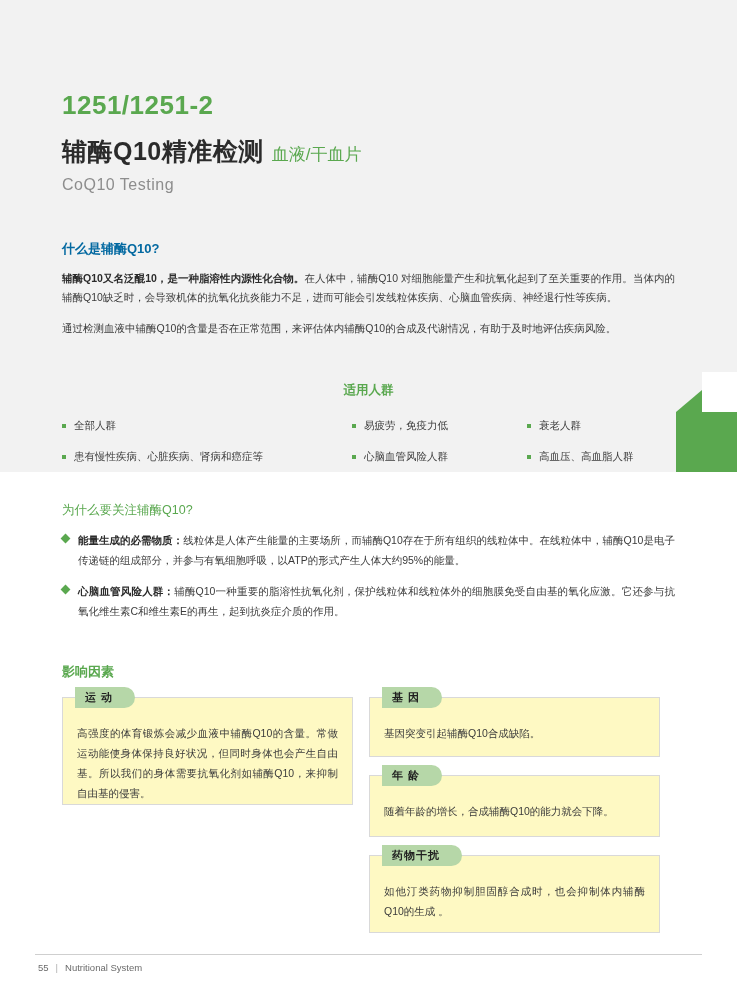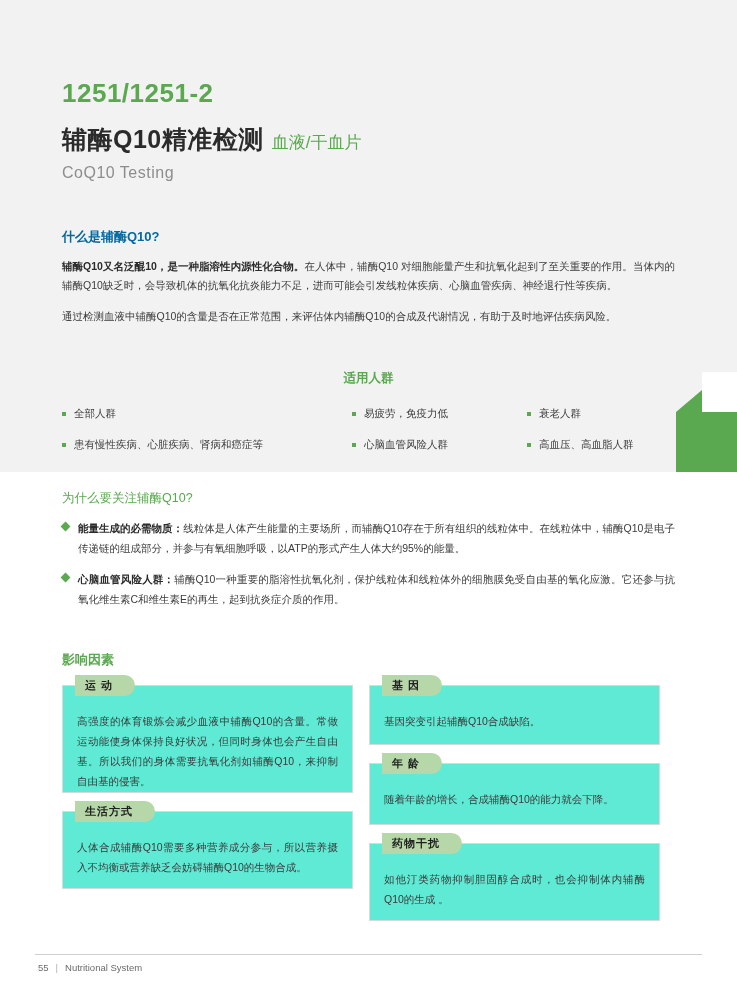--- a/index.html
+++ b/index.html
@@ -67,21 +67,21 @@
   }
 
   .content {
     position: absolute;
     left: 0;
     top: 0;
     width: 737px;
   }
 
   .inner {
-    padding: 0 62px;
+    padding: 12px 62px;
   }
 
   
   .doc-code {
     font-size: 26px;
     font-weight: bold;
     color: #5aa84f;
     letter-spacing: 0.5px;
     padding-top: 78px;
     margin: 0;
@@ -207,21 +207,21 @@
     display: flex;
     gap: 16px;
   }
   .col {
     width: 291px;
     display: flex;
     flex-direction: column;
     gap: 18px;
   }
   .card {
-    background: #5eead4;
+    background: #fef9c3;
     border: 1px solid #d9d9d9;
     position: relative;
     box-sizing: border-box;
   }
   .card-tag {
     position: absolute;
     left: 12px;
     top: -11px;
     background: #b6d7a8;
     color: #1f1f1f;
@@ -336,24 +336,20 @@
 
       <div class="inf-wrap">
         <div class="inf-head">影响因素</div>
         <div class="cards">
 
           <div class="col">
             <div class="card card-a">
               <div class="card-tag">运 动</div>
               <div class="card-body">高强度的体育锻炼会减少血液中辅酶Q10的含量。常做运动能使身体保持良好状况，但同时身体也会产生自由基。所以我们的身体需要抗氧化剂如辅酶Q10，来抑制自由基的侵害。</div>
             </div>
-            <div class="card card-e">
-              <div class="card-tag">生活方式</div>
-              <div class="card-body">人体合成辅酶Q10需要多种营养成分参与，所以营养摄入不均衡或营养缺乏会妨碍辅酶Q10的生物合成。</div>
-            </div>
           </div>
 
           <div class="col">
             <div class="card card-c">
               <div class="card-tag">基 因</div>
               <div class="card-body">基因突变引起辅酶Q10合成缺陷。</div>
             </div>
             <div class="card card-d">
               <div class="card-tag">年 龄</div>
               <div class="card-body">随着年龄的增长，合成辅酶Q10的能力就会下降。</div>

